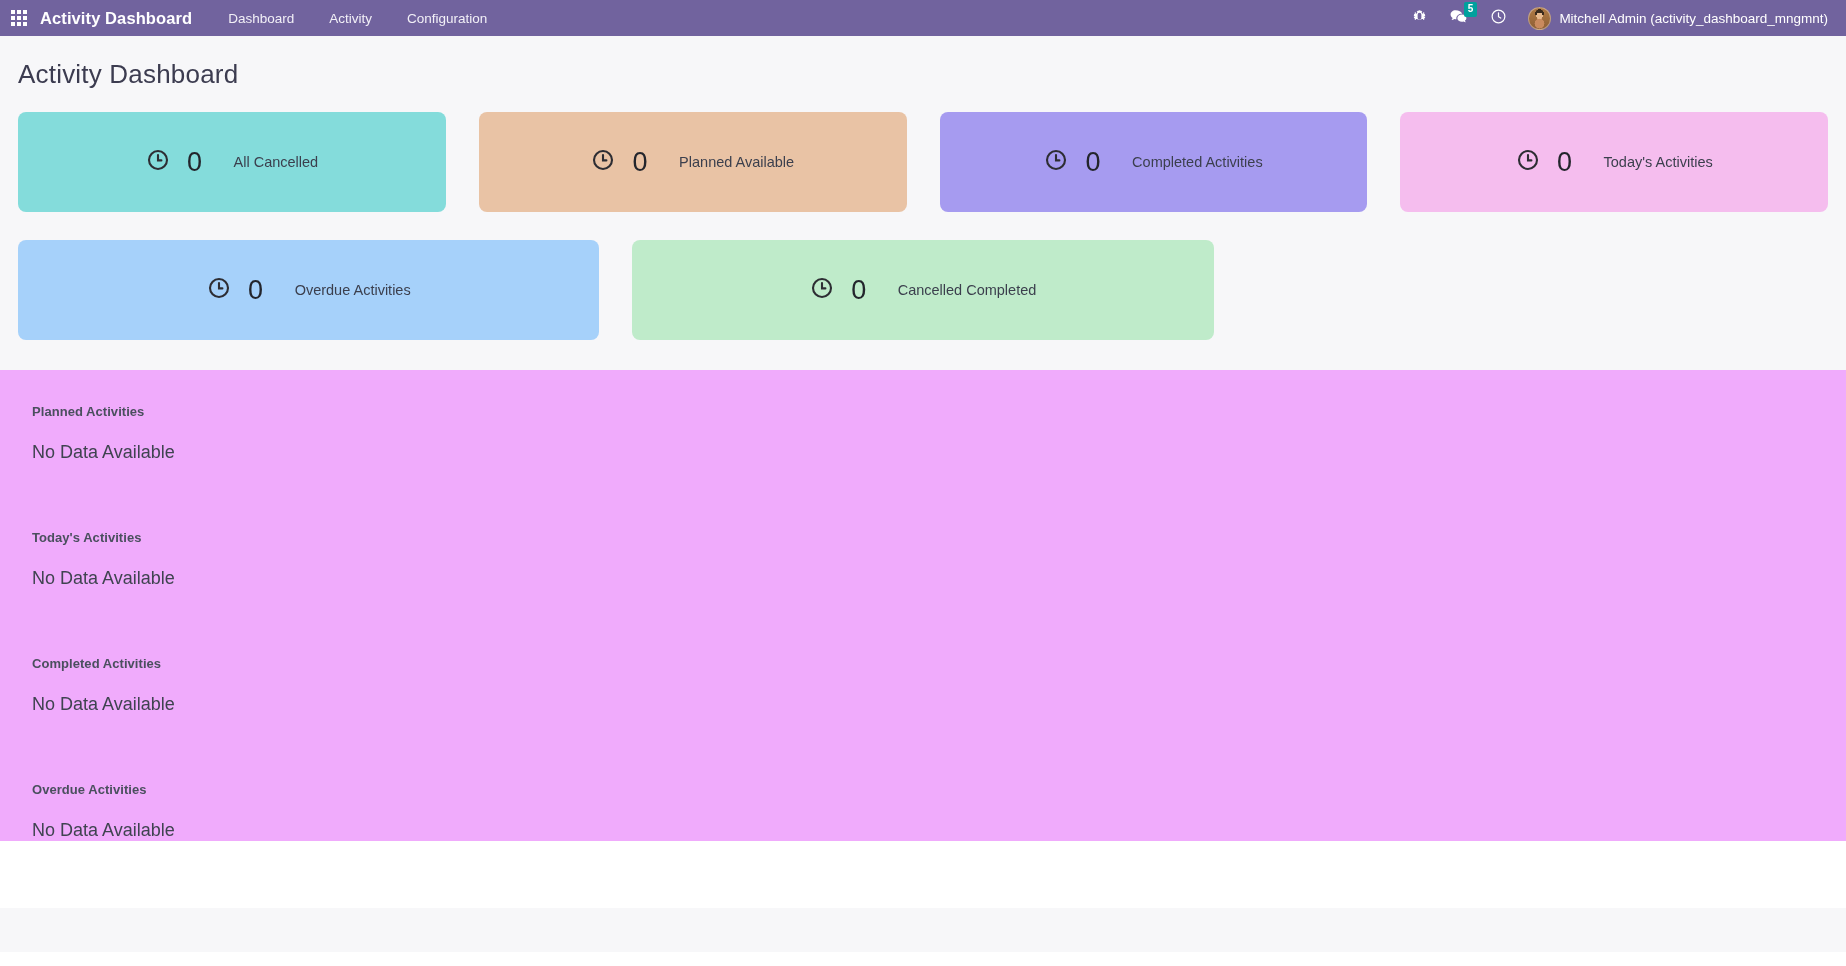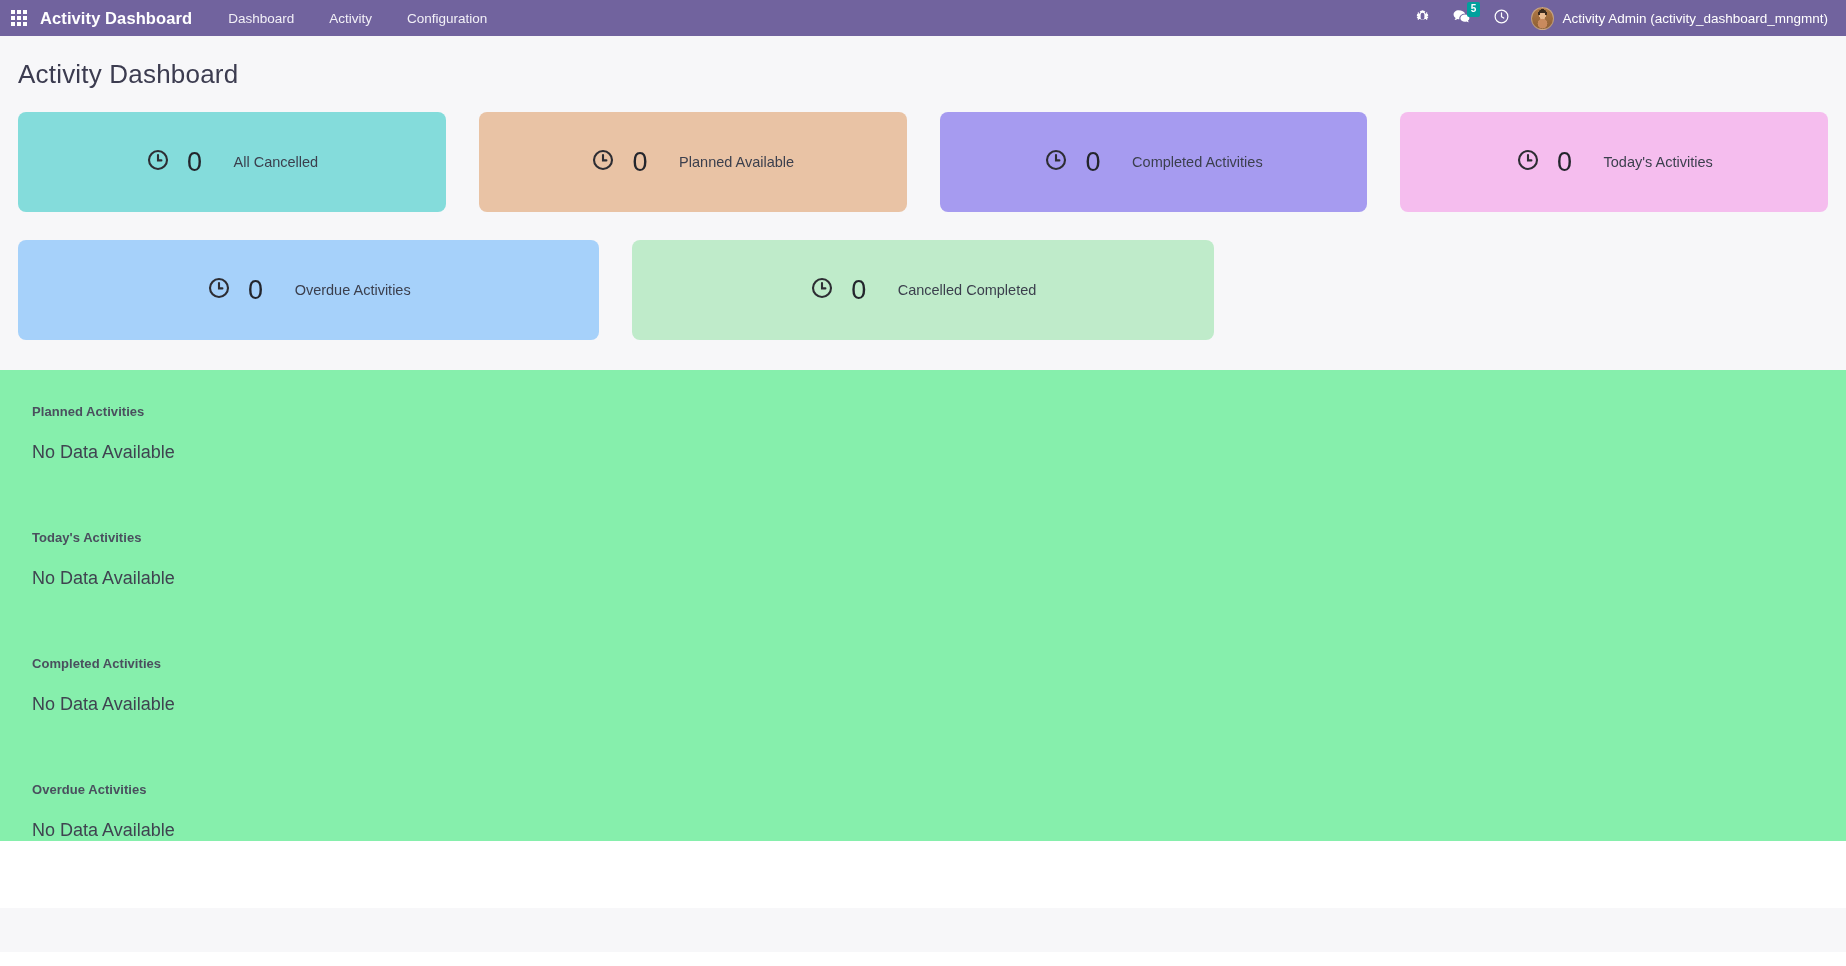--- a/index.html
+++ b/index.html
@@ -138,21 +138,21 @@
   }
   .kpi-label {
     font-size: 14.5px;
     color: #3b3f4d;
     white-space: nowrap;
   }
   .kpi-card.no-count .clock-icon { margin-right: 16px; }
 
   
   .sections {
-    background: #86efac;
+    background: #f0abfc;
     padding: 34px 12px 0 32px;
   }
   .section { margin-bottom: 67px; }
   .section-title {
     font-size: 13px;
     font-weight: 700;
     color: #4a4f5e;
     margin-bottom: 23px;
     letter-spacing: .05px;
   }
@@ -215,21 +215,21 @@
       <span>
         <svg width="17" height="17" viewBox="0 0 24 24" fill="none" stroke="#ffffff" stroke-width="1.7" aria-hidden="true">
           <circle cx="12" cy="12" r="9"></circle>
           <path d="M12 7v5.2l3.1 2" stroke-linecap="round"></path>
         </svg>
       </span>
     </div>
 
     <div class="user-block">
       <div class="avatar"></div>
-      <span class="user-name">Activity Admin (activity_dashboard_mngmnt)</span>
+      <span class="user-name">Mitchell Admin (activity_dashboard_mngmnt)</span>
     </div>
 
   </div>
 </div>
 
 <div class="page-title-wrap">
   <div class="page-title">Activity Dashboard</div>
 </div>
 
 <div class="cards-region">

